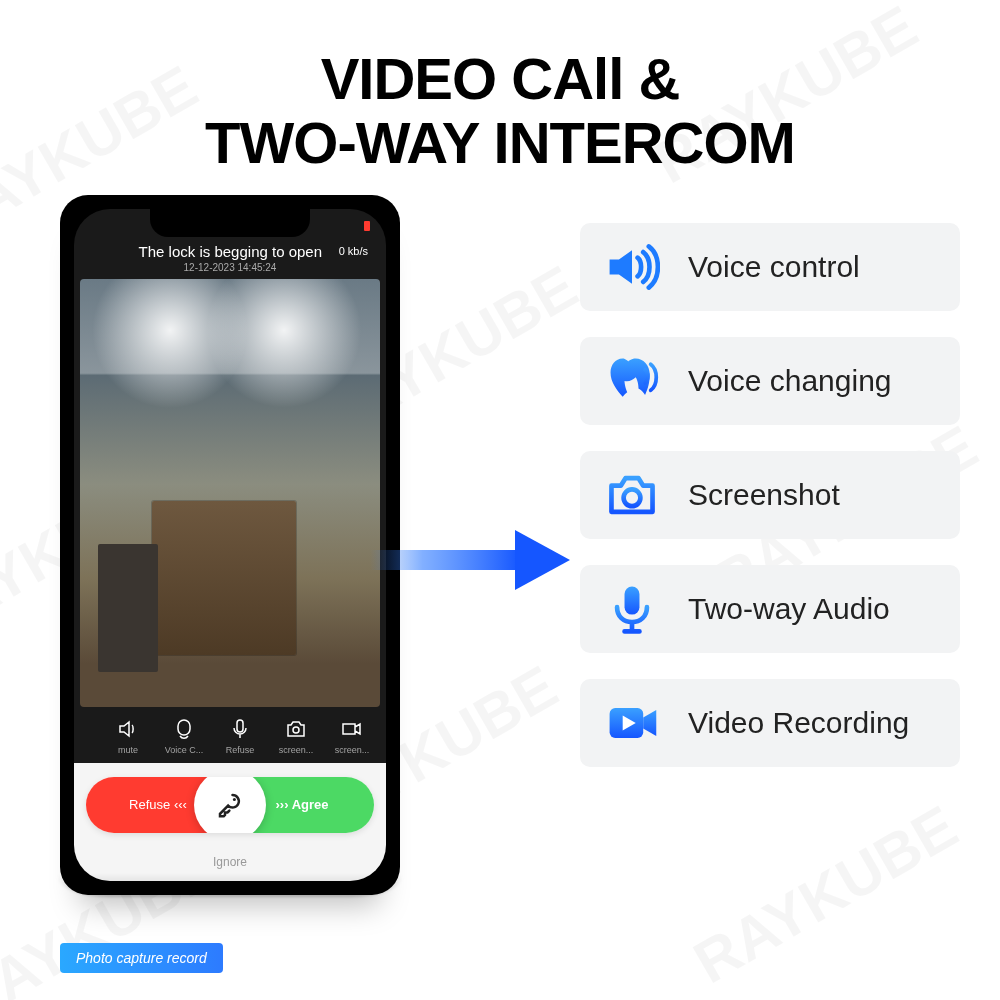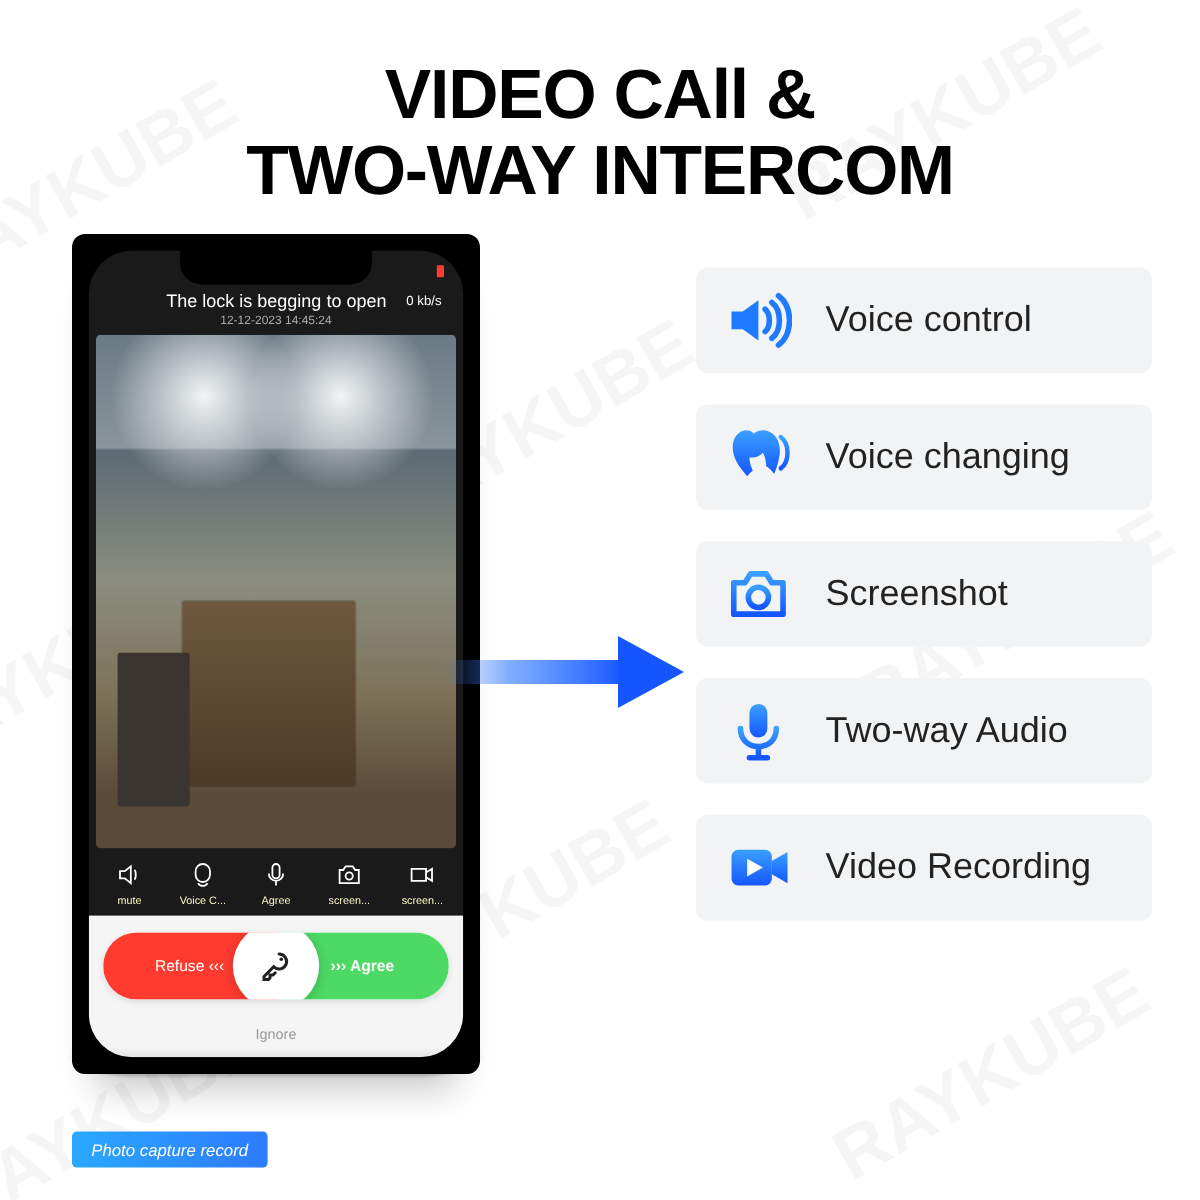--- a/index.html
+++ b/index.html
@@ -36,21 +36,21 @@
     gap: 0;
     position: relative;
   }
 
   
   .phone-wrap { position: relative; width: 360px; flex-shrink: 0; }
   .phone {
     width: 340px;
     height: 700px;
     background: #000;
-    border-radius: 11px;
+    border-radius: 28px;
     padding: 14px;
     position: relative;
     box-shadow: 0 30px 30px -20px rgba(0,0,0,0.25);
   }
   .screen {
     width: 100%;
     height: 100%;
     background: #1a1a1a;
     border-radius: 36px;
     overflow: hidden;
@@ -112,23 +112,23 @@
   .video-feed::after {
     content:"";
     position:absolute;
     left:6%; bottom:8%;
     width:20%; height:30%;
     background:#3a3530;
     border-radius:2px;
   }
   .app-toolbar {
     display: flex;
-    justify-content: space-between;
+    justify-content: flex-end;
     padding: 10px 6px 8px;
-    color: #fef9c3;
+    color: #a3a3a3;
   }
   .tb-item { display: flex; flex-direction: column; align-items: center; gap: 4px; font-size: 9px; width: 56px;}
   .tb-item svg { width: 24px; height: 24px; }
   .tb-item span { white-space: nowrap; overflow: hidden; text-overflow: ellipsis; max-width: 52px; }
 
   .action-area {
     background: #f5f5f5;
     padding: 14px 12px 12px;
   }
   .swipe-bar {
@@ -297,21 +297,21 @@
           <div class="tb-item">
             <svg viewBox="0 0 24 24">
                 <path fill="none" stroke="#fff" stroke-width="1.5" d="M12 3a6 6 0 0 0-6 6v3a6 6 0 0 0 12 0V9a6 6 0 0 0-6-6z M8 19c2 3 6 3 8 0"></path>
               </svg>
             <span>Voice C...</span>
           </div>
           <div class="tb-item">
             <svg viewBox="0 0 24 24">
                 <path fill="none" stroke="#fff" stroke-width="1.5" d="M12 3a3 3 0 0 0-3 3v6a3 3 0 0 0 6 0V6a3 3 0 0 0-3-3zM6 11a6 6 0 0 0 12 0M12 17v4"></path>
               </svg>
-            <span>Agree</span>
+            <span>Refuse</span>
           </div>
           <div class="tb-item">
             <svg viewBox="0 0 24 24">
                 <path fill="none" stroke="#fff" stroke-width="1.5" d="M4 8h3l2-3h6l2 3h3v11H4z"></path>
                 <circle cx="12" cy="13" r="3" fill="none" stroke="#fff" stroke-width="1.5"></circle>
               </svg>
             <span>screen...</span>
           </div>
           <div class="tb-item">
             <svg viewBox="0 0 24 24">

